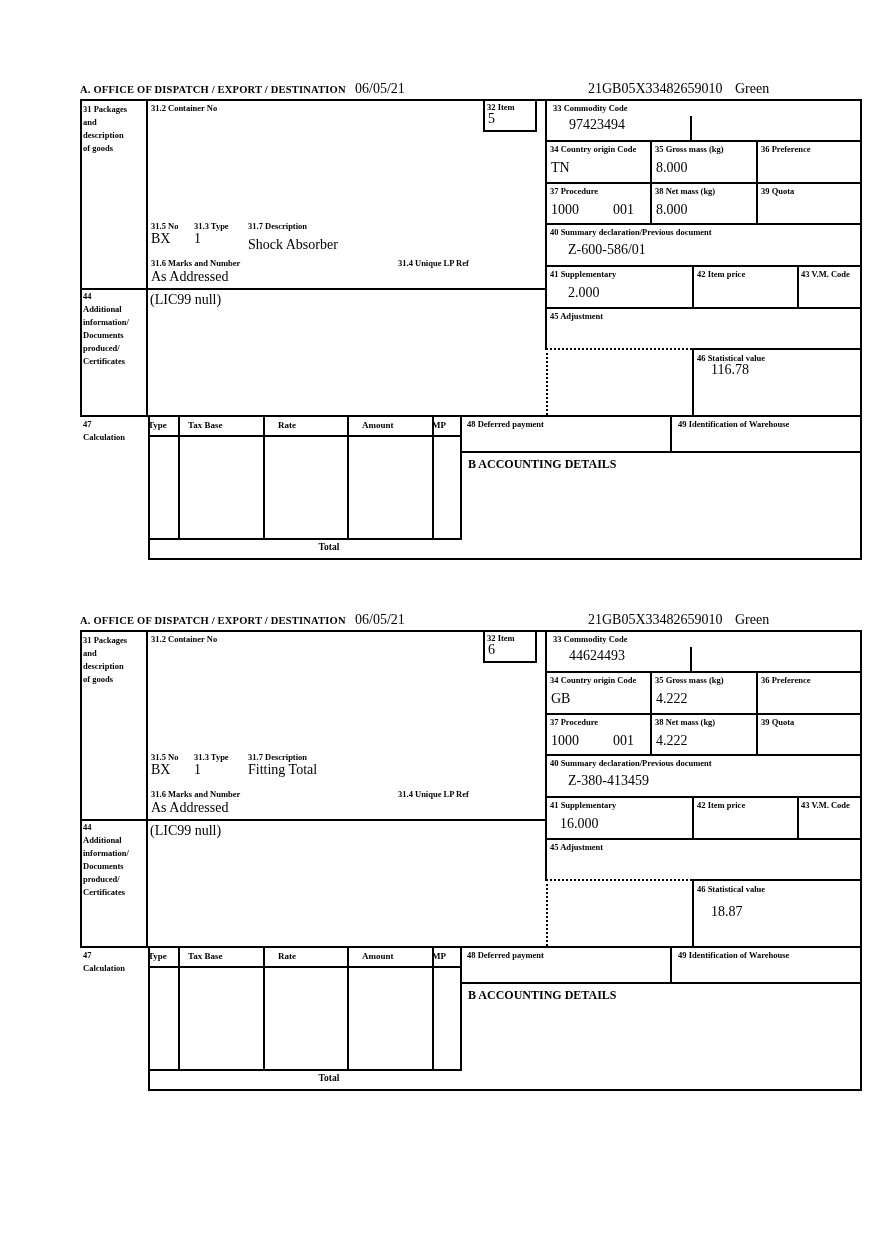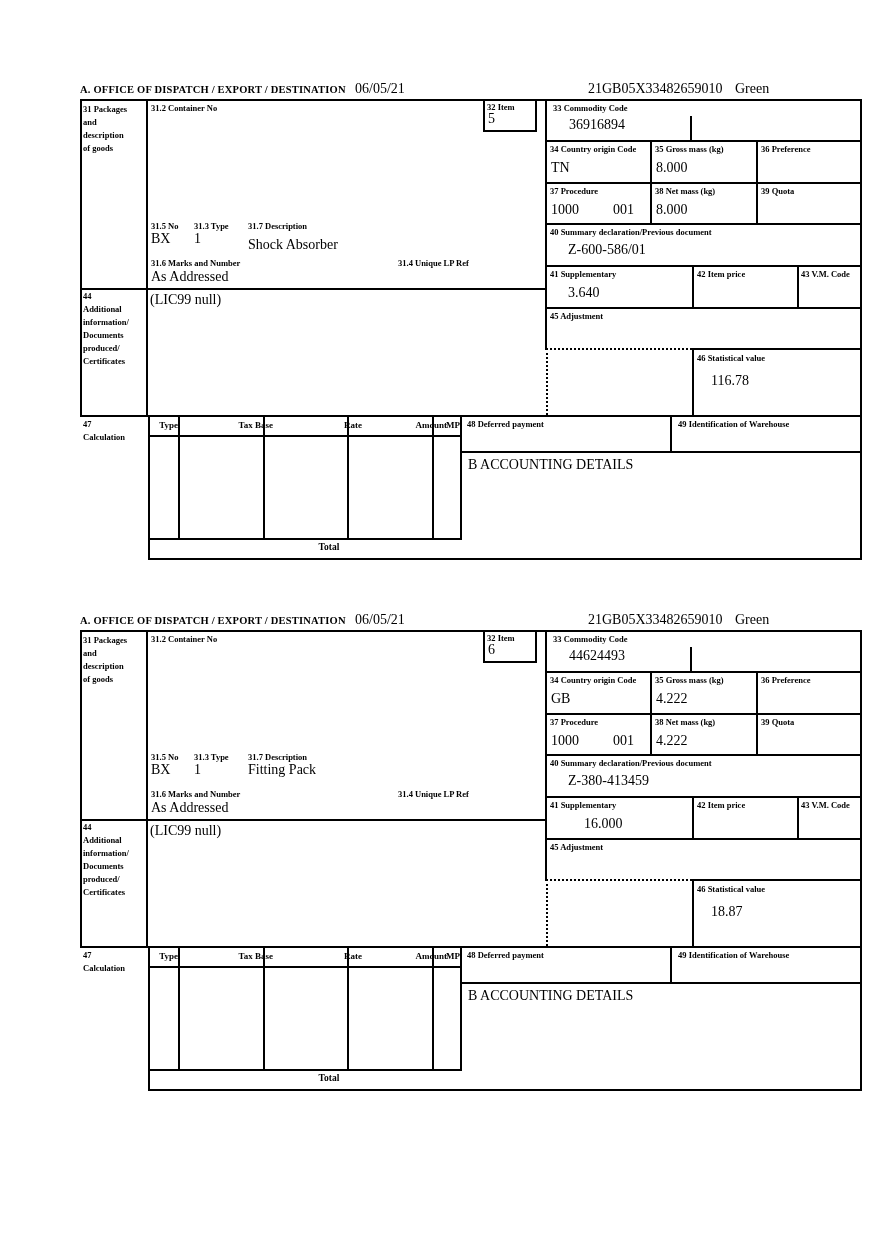--- a/index.html
+++ b/index.html
@@ -10,23 +10,23 @@
     overflow:hidden;
   }
   .form { position:absolute; left:80px; width:782px; height:480px; }
   .ln  { position:absolute; background:#000; }
   .dot-h { background:none !important; border-top:2px dotted #000; height:0 !important; }
   .dot-v { background:none !important; border-left:2px dotted #000; width:0 !important; }
   .lbl { position:absolute; font-size:8.5px; font-weight:bold; white-space:nowrap; line-height:11px; }
   .val { position:absolute; font-size:14px; white-space:nowrap; line-height:15px; }
   .hdr-title { position:absolute; font-size:10.5px; font-weight:bold; white-space:nowrap; letter-spacing:.2px; }
   .hdr-val { position:absolute; font-size:14px; white-space:nowrap; }
-  .colhdr { position:absolute; font-size:9px; font-weight:bold; text-align:right; }
+  .colhdr { position:absolute; font-size:9px; font-weight:bold; text-align:left; }
   .totlbl { position:absolute; font-size:9.5px; font-weight:bold; text-align:center; }
-  .blbl { position:absolute; font-size:14px; font-weight:normal; white-space:nowrap; }
+  .blbl { position:absolute; font-size:12px; font-weight:bold; white-space:nowrap; }
 </style>
 </head>
 <body>
 
 <section class="form" style="top:80px">
 
   <span class="hdr-title" style="left:0;top:4px">A. OFFICE OF DISPATCH / EXPORT / DESTINATION</span>
   <span class="hdr-val" style="left:275px;top:1px">06/05/21</span>
   <span class="hdr-val" style="left:508px;top:1px">21GB05X33482659010</span>
   <span class="hdr-val" style="left:655px;top:1px">Green</span>
@@ -82,47 +82,47 @@
   <span class="lbl" style="left:168px;top:141px">31.7 Description</span>
   <span class="val" style="left:71px;top:151px">BX</span>
   <span class="val" style="left:114px;top:151px">1</span>
   <span class="val" style="left:168px;top:157px">Shock Absorber</span>
 
   <span class="lbl" style="left:71px;top:178px">31.6 Marks and Number</span>
   <span class="lbl" style="left:318px;top:178px">31.4 Unique LP Ref</span>
   <span class="val" style="left:71px;top:189px">As Addressed</span>
 
   <span class="lbl" style="left:473px;top:23px">33 Commodity Code</span>
-  <span class="val" style="left:489px;top:37px">36916894</span>
+  <span class="val" style="left:489px;top:37px">97423494</span>
 
   <span class="lbl" style="left:470px;top:64px">34 Country origin Code</span>
   <span class="val" style="left:471px;top:80px">TN</span>
   <span class="lbl" style="left:575px;top:64px">35 Gross mass (kg)</span>
   <span class="val" style="left:576px;top:80px">8.000</span>
   <span class="lbl" style="left:681px;top:64px">36 Preference</span>
 
   <span class="lbl" style="left:470px;top:106px">37 Procedure</span>
   <span class="val" style="left:471px;top:122px">1000</span>
   <span class="val" style="left:533px;top:122px">001</span>
   <span class="lbl" style="left:575px;top:106px">38 Net mass (kg)</span>
   <span class="val" style="left:576px;top:122px">8.000</span>
   <span class="lbl" style="left:681px;top:106px">39 Quota</span>
 
   <span class="lbl" style="left:470px;top:147px">40 Summary declaration/Previous document</span>
   <span class="val" style="left:488px;top:162px">Z-600-586/01</span>
 
   <span class="lbl" style="left:470px;top:189px">41 Supplementary</span>
-  <span class="val" style="left:488px;top:205px">3.640</span>
+  <span class="val" style="left:488px;top:205px">2.000</span>
   <span class="lbl" style="left:617px;top:189px">42 Item price</span>
   <span class="lbl" style="left:721px;top:189px">43 V.M. Code</span>
 
   <span class="lbl" style="left:470px;top:231px">45 Adjustment</span>
 
   <span class="lbl" style="left:617px;top:273px">46 Statistical value</span>
-  <span class="val" style="left:631px;top:293px">116.78</span>
+  <span class="val" style="left:631px;top:282px">116.78</span>
 
   <span class="lbl" style="left:3px;top:211px">44</span>
   <span class="lbl" style="left:3px;top:224px">Additional</span>
   <span class="lbl" style="left:3px;top:237px">information/</span>
   <span class="lbl" style="left:3px;top:250px">Documents</span>
   <span class="lbl" style="left:3px;top:263px">produced/</span>
   <span class="lbl" style="left:3px;top:276px">Certificates</span>
   <span class="val" style="left:70px;top:212px">(LIC99 null)</span>
 
   <span class="lbl" style="left:3px;top:339px">47</span>
@@ -189,21 +189,21 @@
 
   <span class="lbl" style="left:71px;top:23px">31.2 Container No</span>
   <span class="lbl" style="left:407px;top:22px">32 Item</span>
   <span class="val" style="left:408px;top:31px">6</span>
 
   <span class="lbl" style="left:71px;top:141px">31.5 No</span>
   <span class="lbl" style="left:114px;top:141px">31.3 Type</span>
   <span class="lbl" style="left:168px;top:141px">31.7 Description</span>
   <span class="val" style="left:71px;top:151px">BX</span>
   <span class="val" style="left:114px;top:151px">1</span>
-  <span class="val" style="left:168px;top:151px">Fitting Pack</span>
+  <span class="val" style="left:168px;top:151px">Fitting Total</span>
 
   <span class="lbl" style="left:71px;top:178px">31.6 Marks and Number</span>
   <span class="lbl" style="left:318px;top:178px">31.4 Unique LP Ref</span>
   <span class="val" style="left:71px;top:189px">As Addressed</span>
 
   <span class="lbl" style="left:473px;top:23px">33 Commodity Code</span>
   <span class="val" style="left:489px;top:37px">44624493</span>
 
   <span class="lbl" style="left:470px;top:64px">34 Country origin Code</span>
   <span class="val" style="left:471px;top:80px">GB</span>
@@ -215,21 +215,21 @@
   <span class="val" style="left:471px;top:122px">1000</span>
   <span class="val" style="left:533px;top:122px">001</span>
   <span class="lbl" style="left:575px;top:106px">38 Net mass (kg)</span>
   <span class="val" style="left:576px;top:122px">4.222</span>
   <span class="lbl" style="left:681px;top:106px">39 Quota</span>
 
   <span class="lbl" style="left:470px;top:147px">40 Summary declaration/Previous document</span>
   <span class="val" style="left:488px;top:162px">Z-380-413459</span>
 
   <span class="lbl" style="left:470px;top:189px">41 Supplementary</span>
-  <span class="val" style="left:504px;top:205px">16.000</span>
+  <span class="val" style="left:480px;top:205px">16.000</span>
   <span class="lbl" style="left:617px;top:189px">42 Item price</span>
   <span class="lbl" style="left:721px;top:189px">43 V.M. Code</span>
 
   <span class="lbl" style="left:470px;top:231px">45 Adjustment</span>
 
   <span class="lbl" style="left:617px;top:273px">46 Statistical value</span>
   <span class="val" style="left:631px;top:293px">18.87</span>
 
   <span class="lbl" style="left:3px;top:211px">44</span>
   <span class="lbl" style="left:3px;top:224px">Additional</span>

